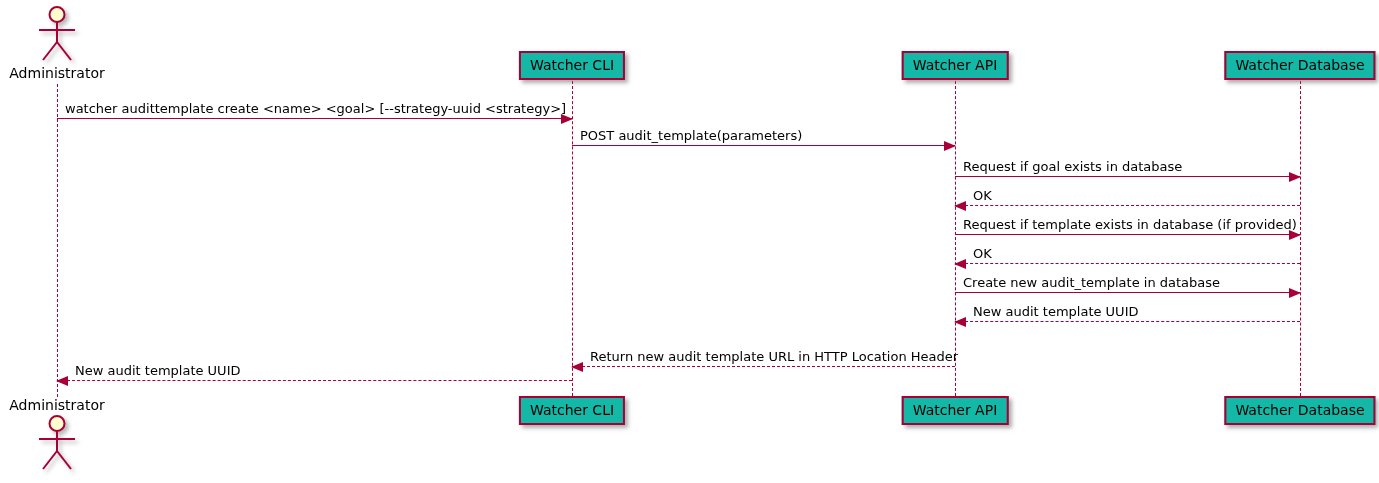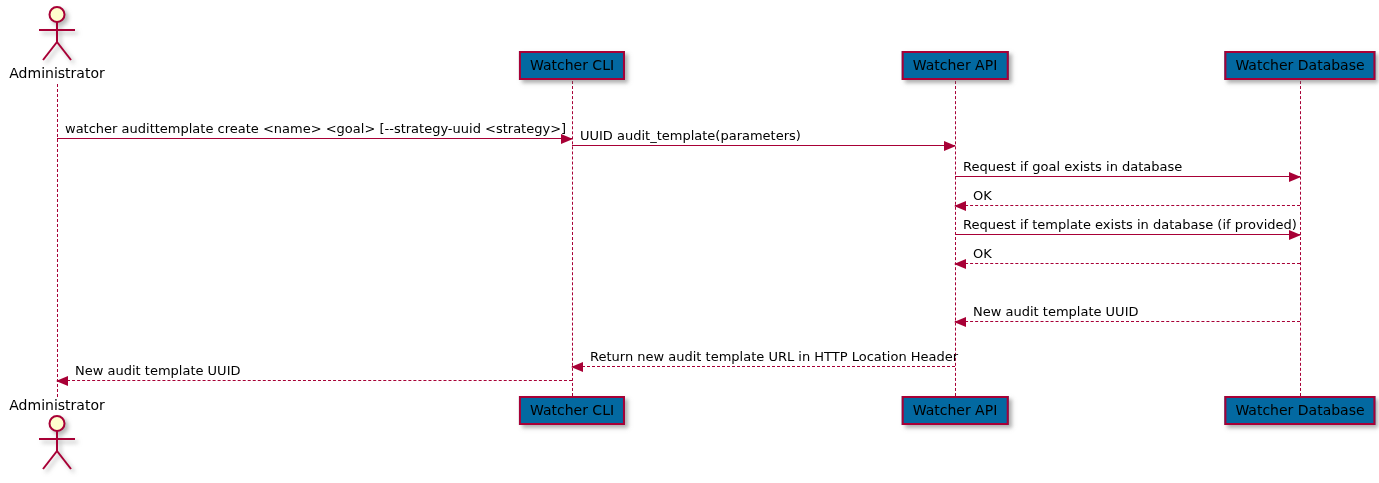--- a/index.html
+++ b/index.html
@@ -12,21 +12,21 @@
     overflow: hidden;
   }
   .lifeline {
     position: absolute;
     width: 0;
     border-left: 1px dashed #A80036;
   }
   .participant {
     position: absolute;
     transform: translateX(-50%);
-    background: #0369a1;
+    background: #14b8a6;
     border: 2px solid #A80036;
     padding: 4px 9px 5px 9px;
     font-size: 14px;
     color: #000000;
     white-space: nowrap;
     box-shadow: 3px 3px 4px rgba(110,110,110,0.55);
   }
   .actor-figure {
     position: absolute;
     transform: translateX(-50%);
@@ -83,29 +83,29 @@
       <line x1="23" y1="37" x2="9" y2="55" stroke="#A80036" stroke-width="2"></line>
       <line x1="23" y1="37" x2="37" y2="55" stroke="#A80036" stroke-width="2"></line>
     </svg>
   </div>
   <div class="actor-label" style="left:57px; top:65px;">Administrator</div>
 
   <div class="participant" style="left:572px;  top:51px;">Watcher CLI</div>
   <div class="participant" style="left:955px;  top:51px;">Watcher API</div>
   <div class="participant" style="left:1300px; top:51px;">Watcher Database</div>
 
-  <div class="message ltr solid" style="left:57px;  top:121px; width:515px;">
+  <div class="message ltr solid" style="left:57px;  top:101px; width:515px;">
     <div class="msg-label">watcher audittemplate create &lt;name&gt; &lt;goal&gt; [--strategy-uuid &lt;strategy&gt;]</div>
     <div class="msg-line">
         <span class="arrowhead"></span>
       </div>
   </div>
 
   <div class="message ltr solid" style="left:572px; top:128px; width:383px;">
-    <div class="msg-label">UUID audit_template(parameters)</div>
+    <div class="msg-label">POST audit_template(parameters)</div>
     <div class="msg-line">
         <span class="arrowhead"></span>
       </div>
   </div>
 
   <div class="message ltr solid" style="left:955px; top:159px; width:345px;">
     <div class="msg-label">Request if goal exists in database</div>
     <div class="msg-line">
         <span class="arrowhead"></span>
       </div>
@@ -125,20 +125,26 @@
       </div>
   </div>
 
   <div class="message rtl dashed" style="left:955px; top:246px; width:345px;">
     <div class="msg-label">OK</div>
     <div class="msg-line">
         <span class="arrowhead"></span>
       </div>
   </div>
 
+  <div class="message ltr solid" style="left:955px; top:275px; width:345px;">
+    <div class="msg-label">Create new audit_template in database</div>
+    <div class="msg-line">
+        <span class="arrowhead"></span>
+      </div>
+  </div>
 
   <div class="message rtl dashed" style="left:955px; top:304px; width:345px;">
     <div class="msg-label">New audit template UUID</div>
     <div class="msg-line">
         <span class="arrowhead"></span>
       </div>
   </div>
 
   <div class="message rtl dashed" style="left:572px; top:349px; width:383px;">
     <div class="msg-label">Return new audit template URL in HTTP Location Header</div>

